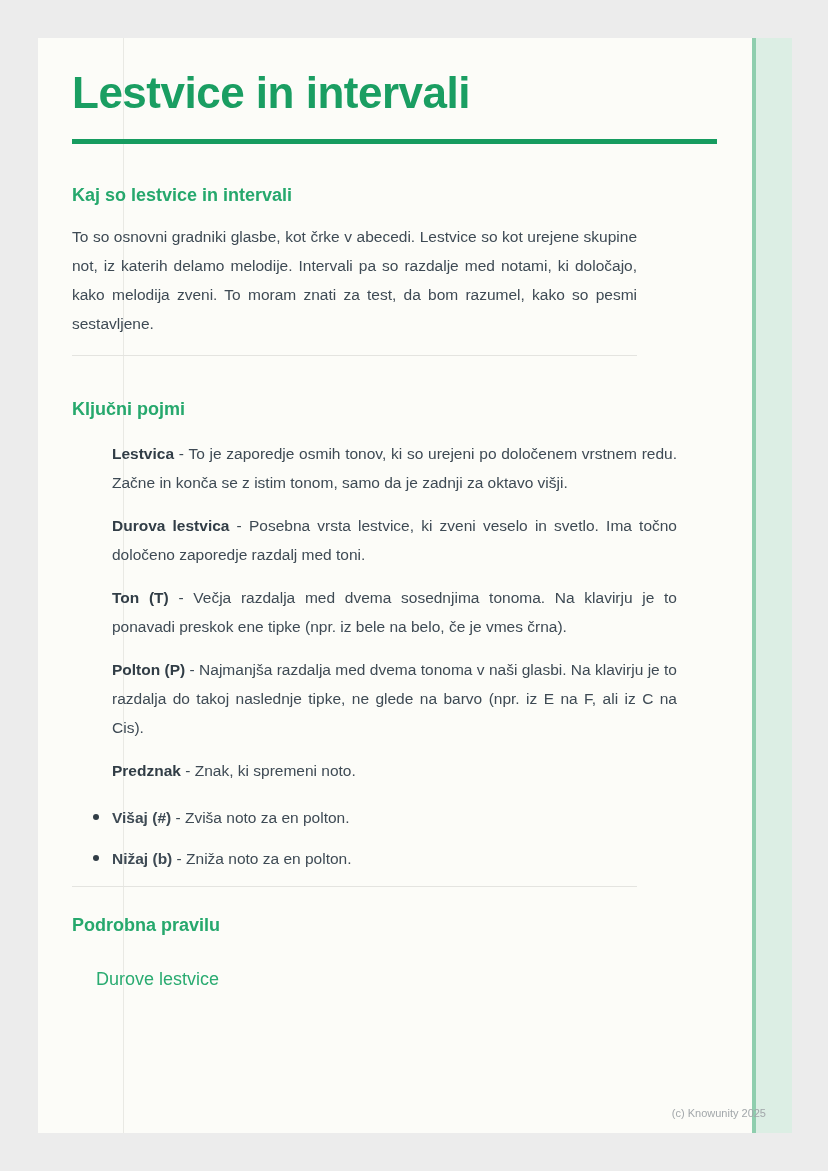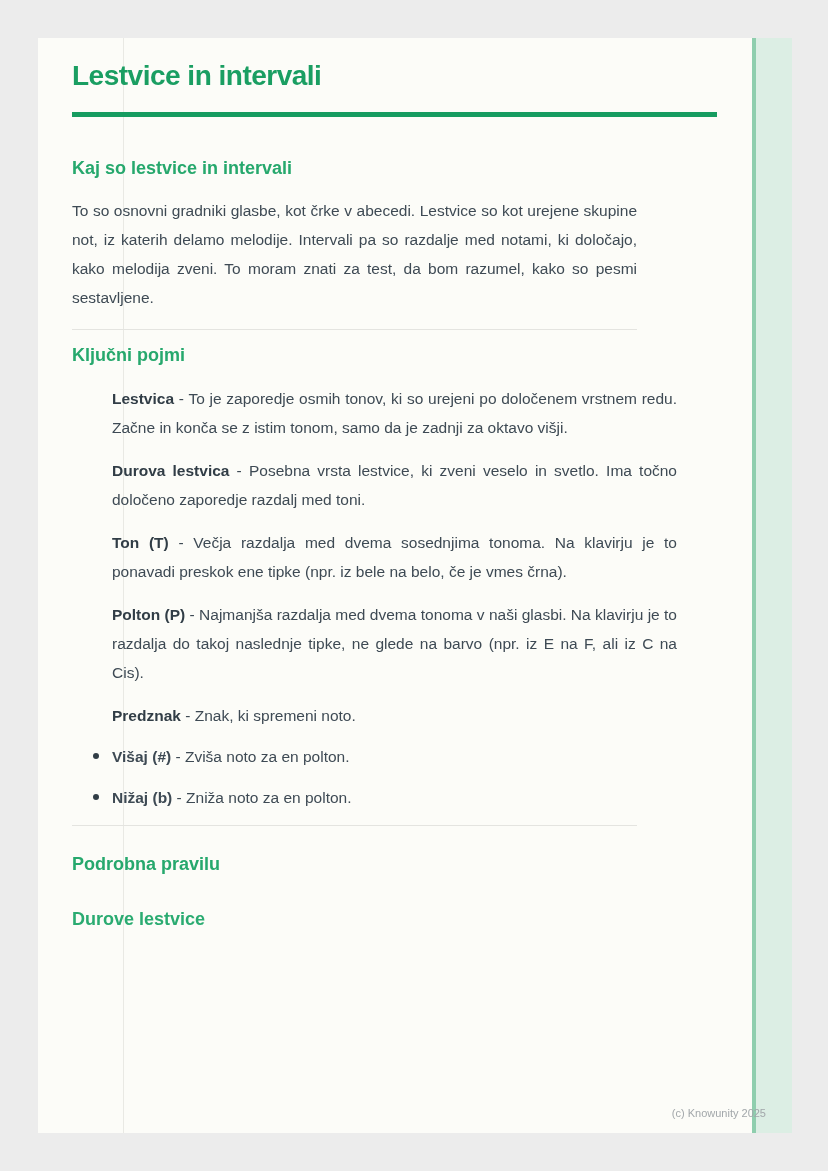--- a/index.html
+++ b/index.html
@@ -40,64 +40,65 @@
     background:var(--stripe-fill);
     border-left:4px solid var(--stripe-edge);
     z-index:1;
   }
   .content{
     position:relative;
     padding-left:34px;
     z-index:0;
   }
   .doc-title{
-    margin-top:22px;
-    font-size:28px;
+    margin-top:30px;
+    font-size:44px;
     line-height:1.15;
     font-weight:700;
     letter-spacing:-0.5px;
     color:var(--title-green);
   }
   .title-rule{
     margin-top:20px;
     width:645px;height:5px;
     background:var(--rule-green);
   }
   h2{
     font-size:18px;line-height:1.25;font-weight:700;
     color:var(--h2-green);
   }
   .h2-intro{margin-top:40px;}
-  .h2-terms{margin-top:14px;}
+  .h2-terms{margin-top:42px;}
   .h2-detailed{margin-top:27px;}
   h3{
-    font-size:18px;line-height:1.3;font-weight:700;
+    font-size:18px;line-height:1.3;font-weight:400;
     color:var(--h3-green);
     margin-top:32px;
+    margin-left:24px;
   }
   .body-text{
     width:565px;
     font-size:15.5px;
     line-height:29px;
     color:var(--body-text);
     text-align:justify;
   }
   .body-text strong,.b{font-weight:700;color:var(--bold-text);}
   .intro-p{margin-top:16px;}
   .term-p{margin-top:14px;margin-left:40px;}
   .term-p.first{margin-top:18px;}
   .divider{
     width:565px;height:1px;border:none;
     background:var(--divider);
   }
   .divider-1{margin-top:17px;}
   .divider-2{margin-top:13px;}
   .bullet-list{
     list-style:none;
-    margin-top:12px;
+    margin-top:18px;
   }
   .bullet-list li{
     position:relative;
     width:565px;
     padding-left:40px;
     font-size:15.5px;line-height:29px;
     color:var(--body-text);
     margin-bottom:12px;
   }
   .bullet-dot{

